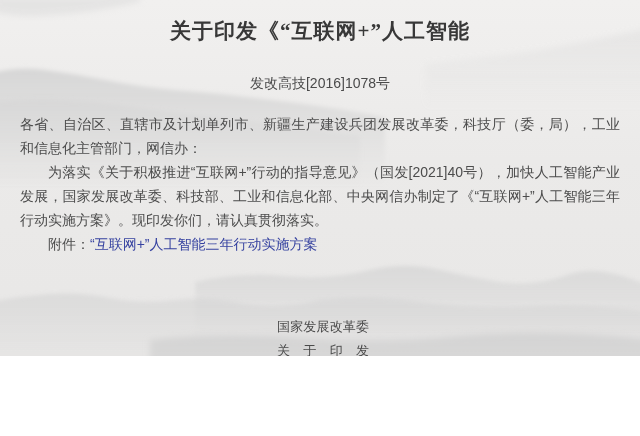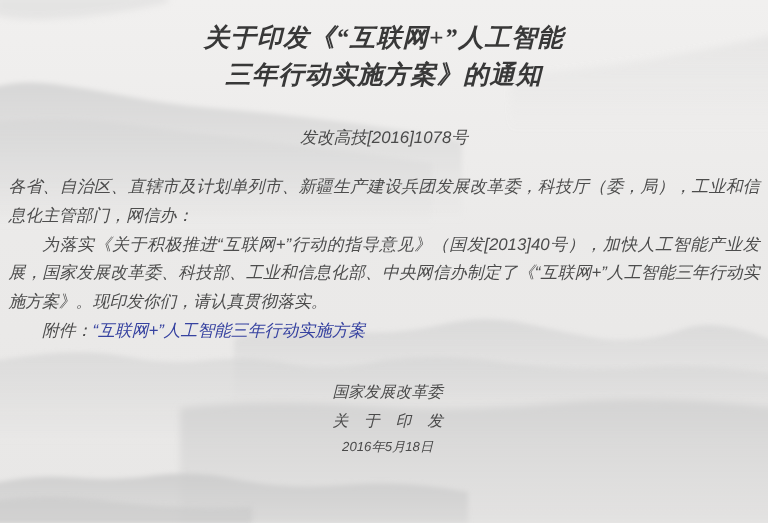--- a/index.html
+++ b/index.html
@@ -5,25 +5,24 @@
   :root{
     --bg:#ebeae9;
     --title-text:#383838;
     --body-text:#4c4c4c;
     --link:#3642a0;
   }
   *{margin:0;padding:0;box-sizing:border-box;}
   html,body{background:#fff;}
   .page{
     position:relative;
-    width:640px;height:436px;
+    width:640px;height:356px;
     overflow:hidden;
     background:linear-gradient(180deg,#f1f0ef 0%,var(--bg) 45%,#e8e7e6 100%);
     font-family:"Liberation Sans","DejaVu Sans",sans-serif;
-    font-style:italic;
   }
   .bg-art{position:absolute;inset:0;pointer-events:none;}
   .content{position:absolute;inset:0;}
   .title{
     margin-top:16px;
     text-align:center;
     font-family:"Liberation Serif","DejaVu Serif",serif;
     font-weight:bold;
     font-size:21px;
     line-height:31px;
@@ -31,21 +30,21 @@
     color:var(--title-text);
   }
   .docnum{
     margin-top:27px;
     text-align:center;
     font-size:14px;
     line-height:18px;
     color:#4a4a4a;
   }
   .body-text{
-    margin:20px 7px 0;
+    margin:20px 20px 0;
     font-size:14px;
     line-height:24px;
     color:var(--body-text);
     text-align:justify;
   }
   .body-text p{margin:0;}
   .indent{text-indent:2em;}
   .att-link{color:var(--link);text-decoration:none;cursor:pointer;}
   .signatures{
     position:absolute;
@@ -112,28 +111,27 @@
 
     <path d="M-10,404 Q25,395 60,398 Q95,401 130,396 Q165,392 200,400 Q240,408 290,404 Q340,400 390,410 L390,436 L-10,436 Z" fill="url(#gD)" filter="url(#blur2)"></path>
 
     <path d="M-10,418 Q40,410 95,418 Q150,425 210,422 L210,436 L-10,436 Z" fill="#c8c8c8" opacity="0.55" filter="url(#blur2)"></path>
   </svg>
 
   <div class="content">
 
     <h1 class="title">
       <span>关于印发《“互联网+”人工智能</span><br>
-      <span>三年行动实施方案》的通知</span>
     </h1>
 
     <div class="docnum">发改高技[2016]1078号</div>
 
     <div class="body-text">
       <p>各省、自治区、直辖市及计划单列市、新疆生产建设兵团发展改革委，科技厅（委，局），工业和信息化主管部门，网信办：</p>
-      <p class="indent">为落实《关于积极推进“互联网+”行动的指导意见》（国发[2013]40号），加快人工智能产业发展，国家发展改革委、科技部、工业和信息化部、中央网信办制定了《“互联网+”人工智能三年行动实施方案》。现印发你们，请认真贯彻落实。</p>
+      <p class="indent">为落实《关于积极推进“互联网+”行动的指导意见》（国发[2021]40号），加快人工智能产业发展，国家发展改革委、科技部、工业和信息化部、中央网信办制定了《“互联网+”人工智能三年行动实施方案》。现印发你们，请认真贯彻落实。</p>
       <p class="indent"><span>附件：</span><a class="att-link">“互联网+”人工智能三年行动实施方案</a></p>
     </div>
 
     <div class="signatures">
       <div class="sig-line">国家发展改革委</div>
       <div class="sig-line">关于印发</div>
       <div class="sig-line date">2016年5月18日</div>
     </div>
 
   </div>

